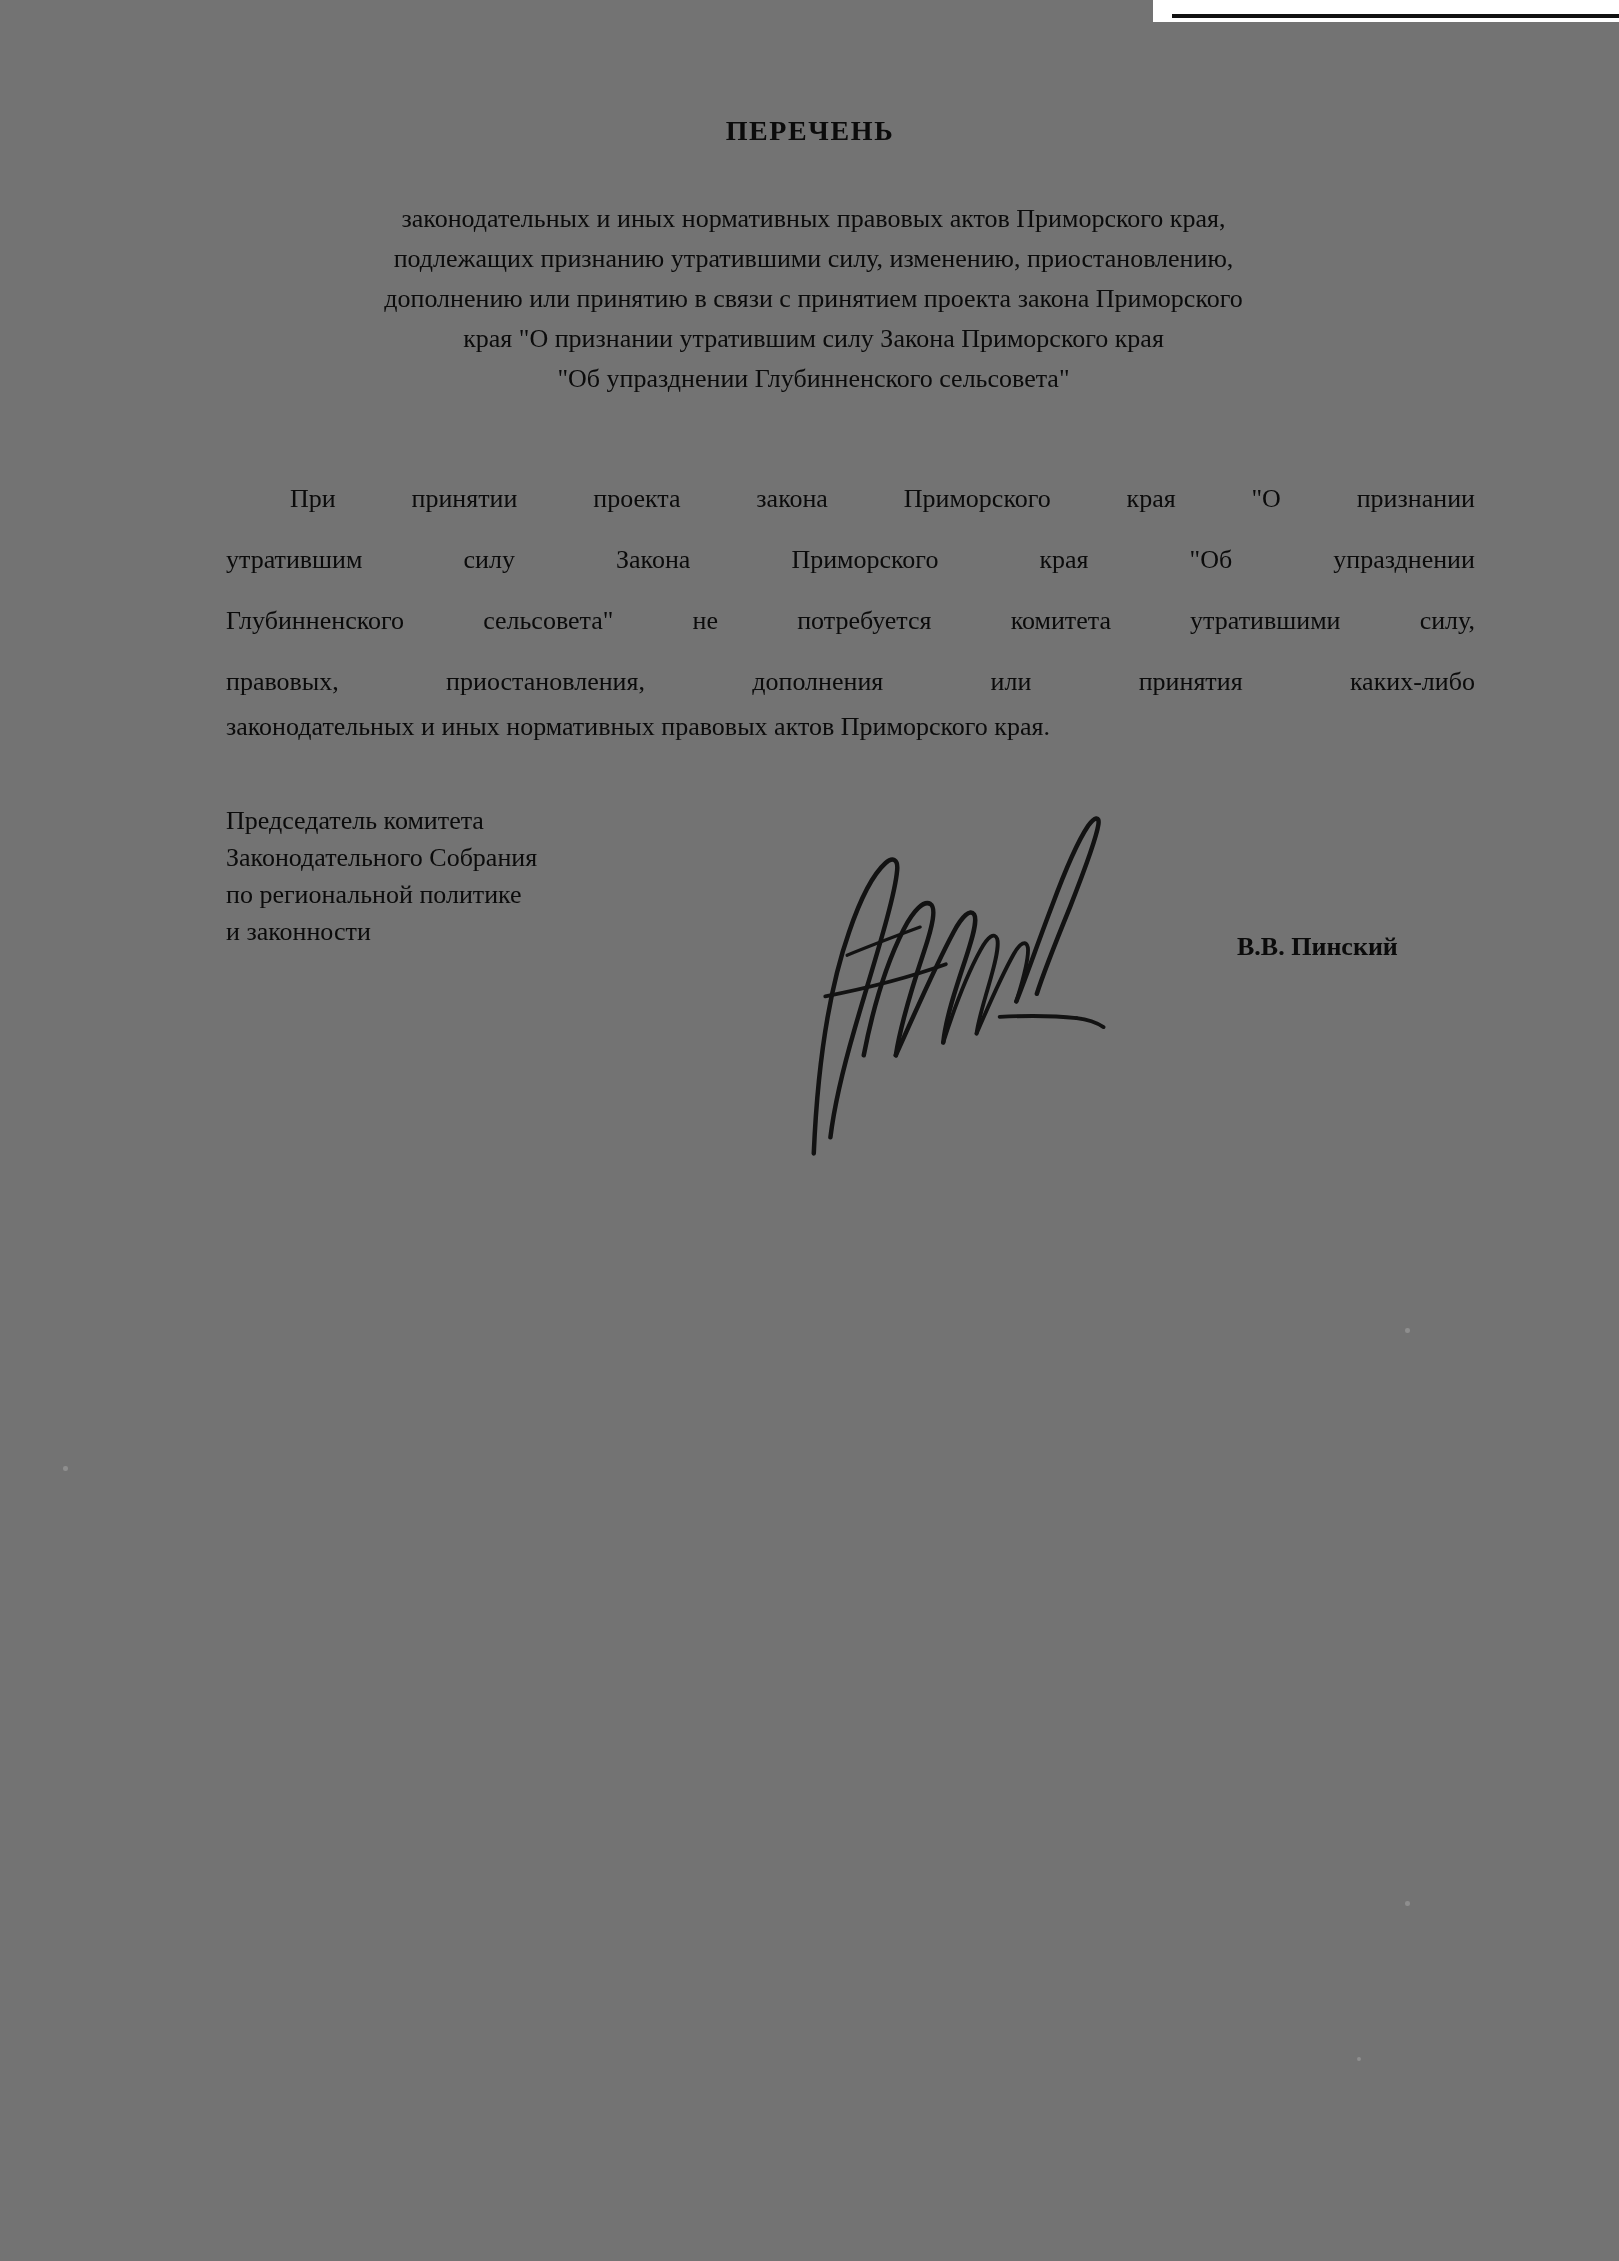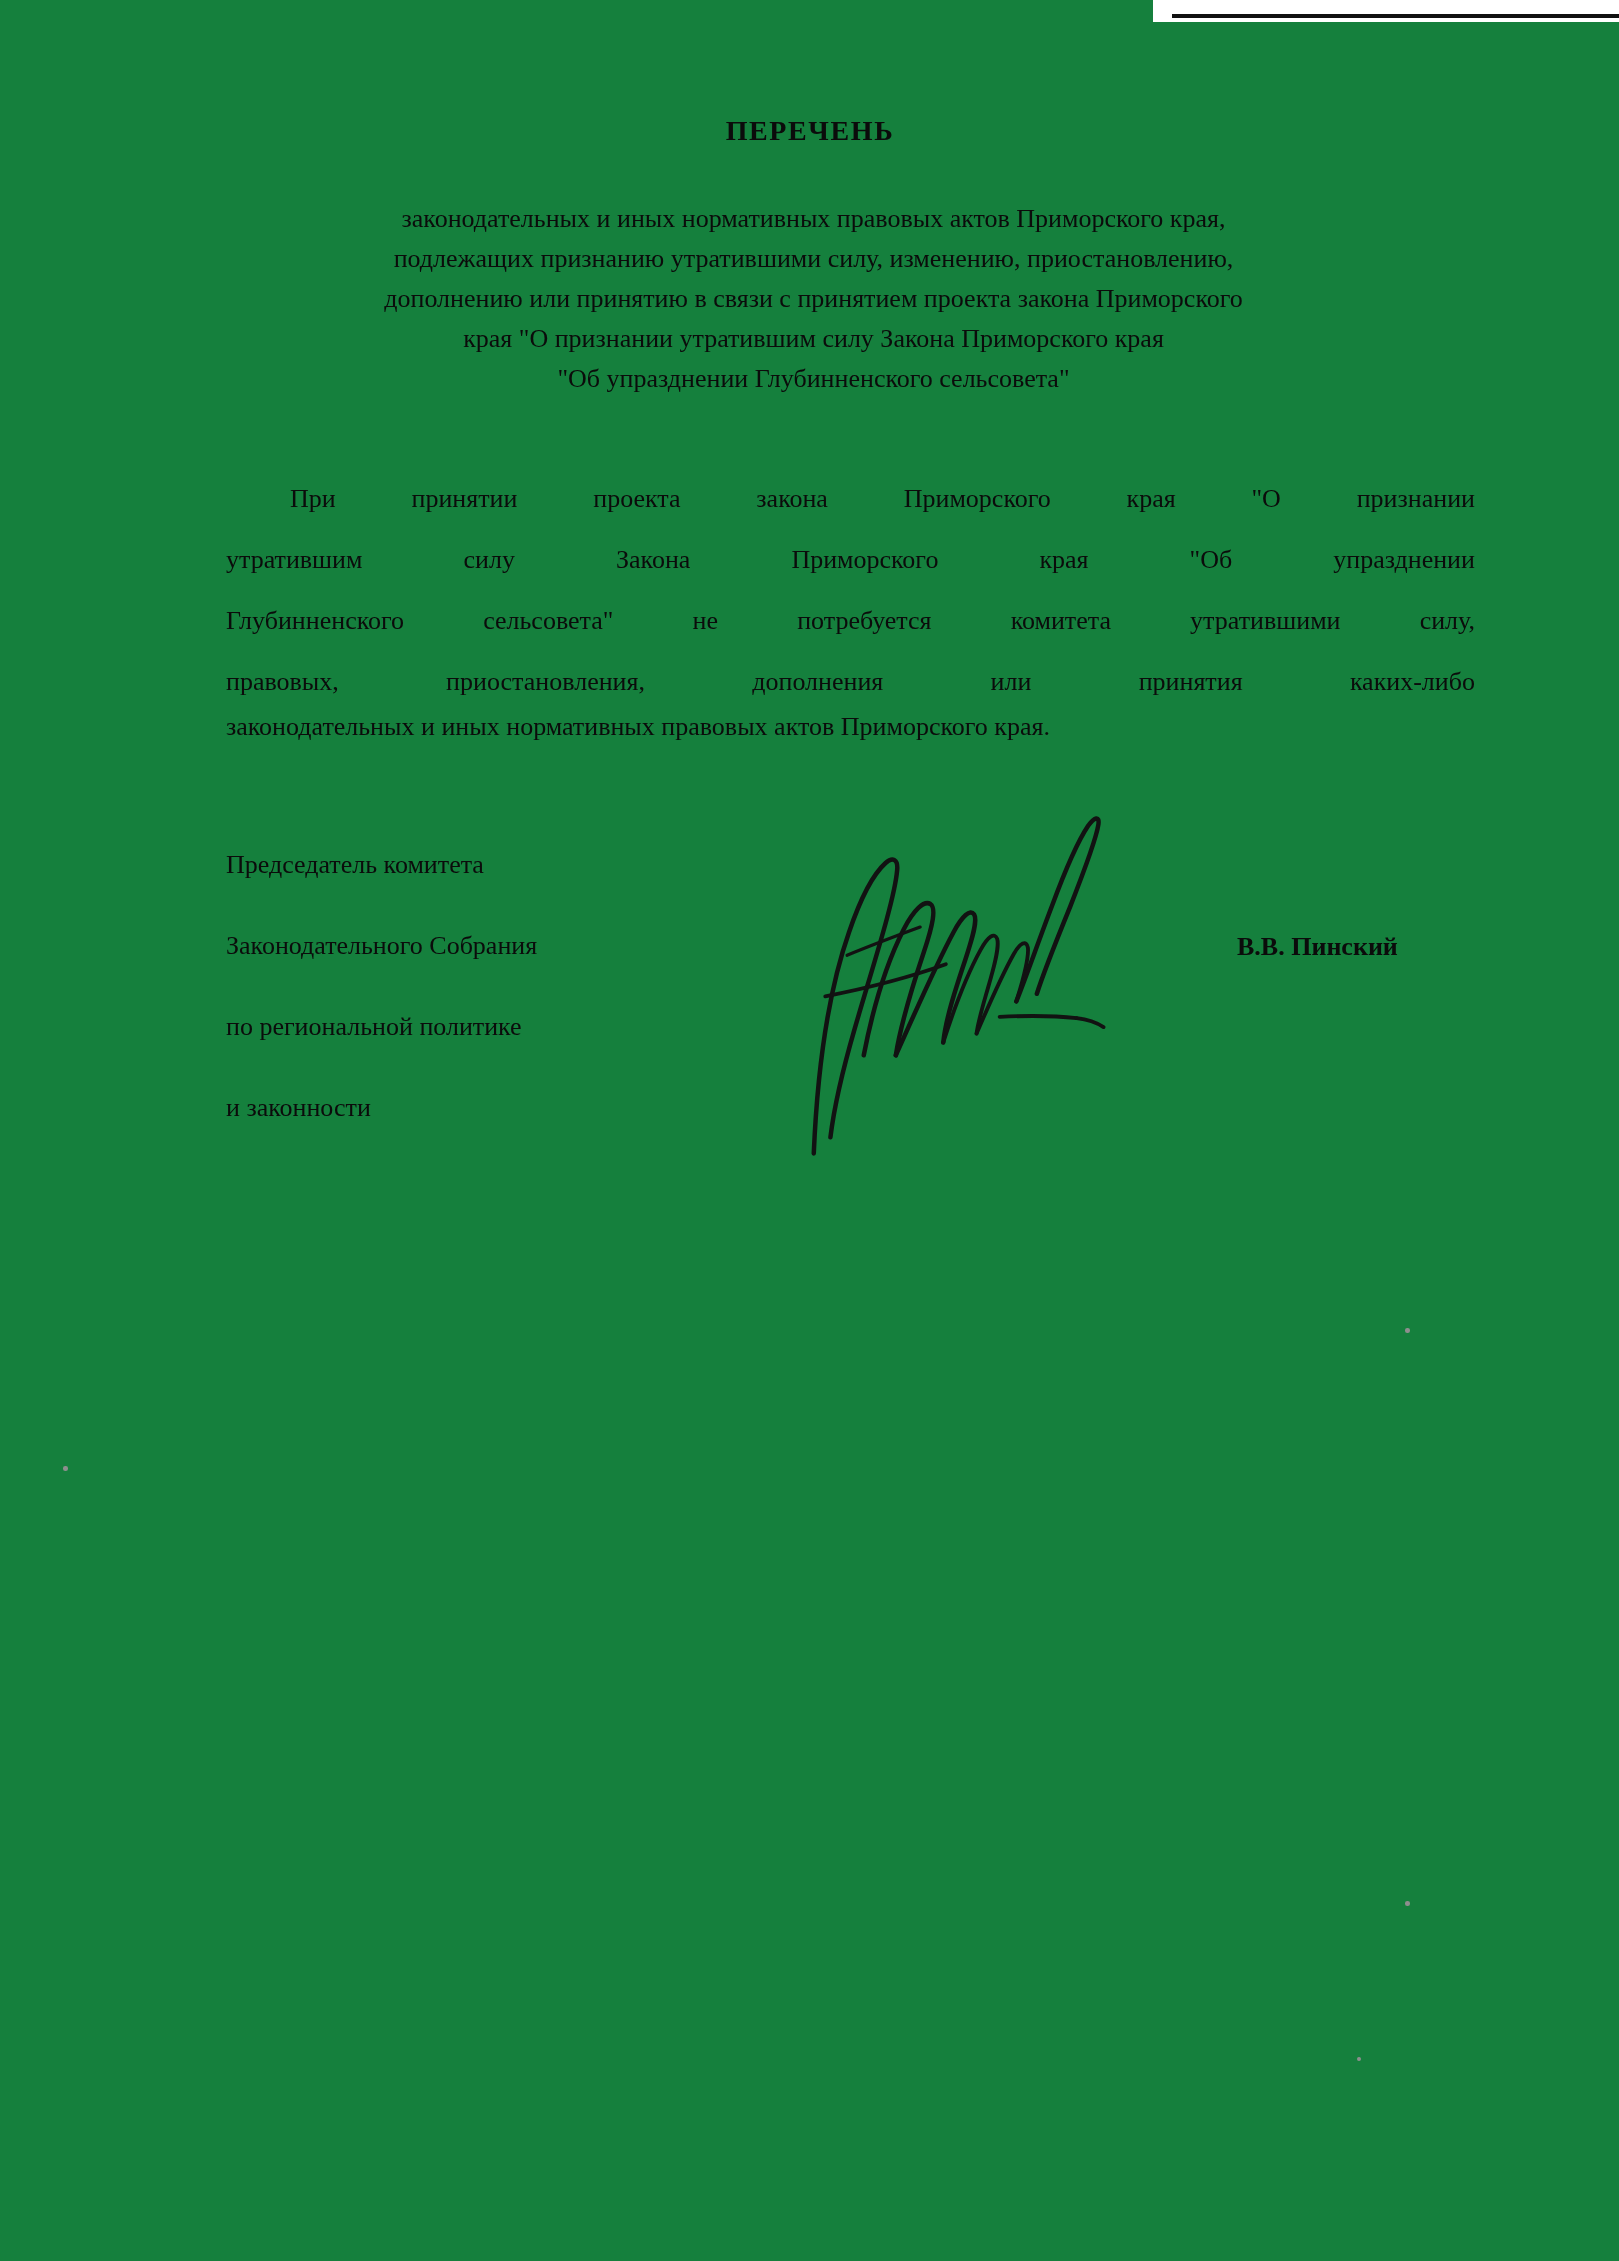--- a/index.html
+++ b/index.html
@@ -4,21 +4,21 @@
 <style>
   html, body {
     margin: 0;
     padding: 0;
     background: #ffffff;
   }
   .page {
     position: relative;
     width: 1620px;
     height: 2261px;
-    background: #15803d;
+    background: #737373;
     overflow: hidden;
     font-family: "Liberation Serif", serif;
     color: #0b0b0b;
   }
 
   
   .scan-bar {
     position: absolute;
     top: 0;
     left: 1153px;
@@ -79,21 +79,21 @@
   }
   .body-par .just.indent { padding-left: 64px; }
 
   .signature-block {
     position: absolute;
     top: 802px;
     left: 226px;
     font-size: 26px;
     line-height: 37px;
   }
-  .signature-block div { white-space: nowrap; margin-top: 44px; }
+  .signature-block div { white-space: nowrap; }
 
   .signer-name {
     position: absolute;
     top: 932px;
     left: 1237px;
     font-size: 26px;
     white-space: nowrap;
     font-weight: bold;
   }
 

